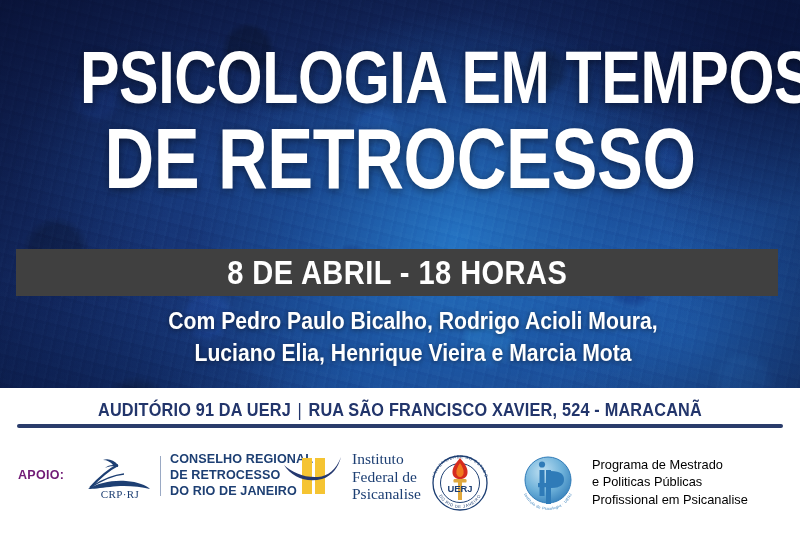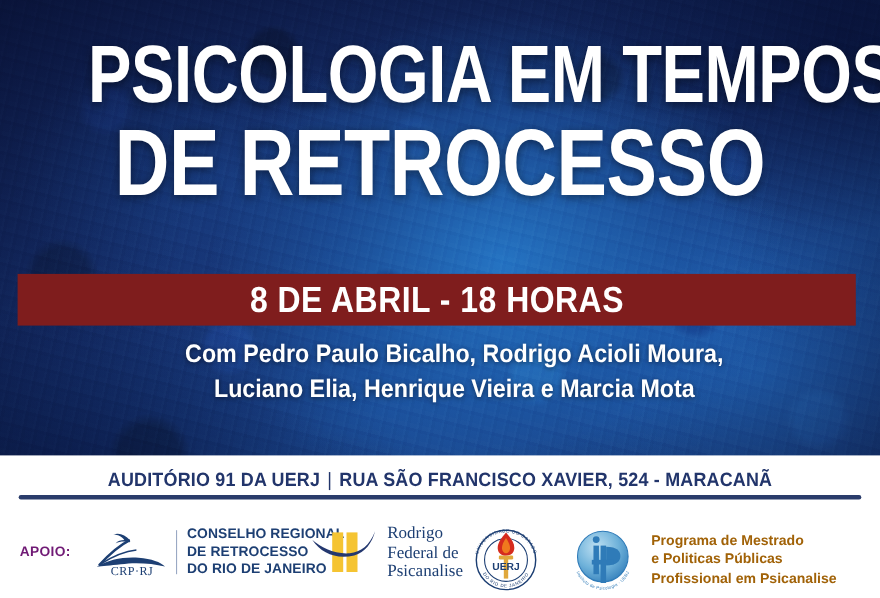--- a/index.html
+++ b/index.html
@@ -45,54 +45,54 @@
     opacity:.42;mix-blend-mode:soft-light;
     background-image:
       repeating-linear-gradient(102deg, rgba(255,255,255,.10) 0 2px, rgba(0,0,0,.10) 2px 5px, rgba(255,255,255,0) 5px 11px),
       repeating-linear-gradient(14deg, rgba(0,0,0,.12) 0 3px, rgba(255,255,255,.07) 3px 7px, rgba(0,0,0,0) 7px 14px);
   }
   .bg-vign{
     background:radial-gradient(ellipse 78% 72% at 52% 46%, rgba(0,0,0,0) 40%, rgba(4,10,38,.62) 100%);
   }
 
   
-  .title{position:absolute;left:0;right:0;top:34px;text-align:center;}
+  .title{position:absolute;left:0;right:0;top:44px;text-align:center;}
   .title-line{
     color:#fff;font-weight:700;line-height:.93;
     font-family:"Liberation Sans Narrow","Liberation Sans", sans-serif;
     letter-spacing:-0.5px;
     transform:scaleX(.80);transform-origin:center center;
     text-shadow:0 2px 10px rgba(0,0,0,.45);
     white-space:nowrap;
   }
   .title-line.l1{font-size:74px;}
   .title-line.l2{font-size:86px;margin-top:6px;}
 
   
   .date-banner{
     position:absolute;left:16px;top:249px;width:762px;height:47px;
-    background:#7f1d1d;display:flex;align-items:center;justify-content:center;
+    background:#404040;display:flex;align-items:center;justify-content:center;
   }
   .date-text{
     color:#fff;font-weight:700;font-size:33px;white-space:nowrap;
     font-family:"Liberation Sans Narrow","Liberation Sans", sans-serif;
     transform:scaleX(.88);transform-origin:center;letter-spacing:.5px;
   }
 
   
   .speakers{position:absolute;left:0;right:0;top:306px;text-align:center;padding-left:26px;}
   .speaker-line{
     color:#fff;font-weight:700;font-size:23px;line-height:1.38;
     font-family:"Liberation Sans Narrow","Liberation Sans", sans-serif;
     transform:scaleX(.92);transform-origin:center;
     text-shadow:0 1px 5px rgba(0,0,0,.5);white-space:nowrap;
   }
 
   
-  .footer{position:absolute;left:0;right:0;bottom:0;height:130px;background:#fff;padding-left:40px;}
+  .footer{position:absolute;left:0;right:0;bottom:0;height:156px;background:#fff;padding-left:40px;}
   .venue{
     position:absolute;left:0;right:0;top:12px;text-align:center;
     color:#22356b;font-weight:700;font-size:17.5px;white-space:nowrap;
     font-family:"Liberation Sans Narrow","Liberation Sans", sans-serif;
     transform:scaleX(.93);transform-origin:center;letter-spacing:.2px;
   }
   .venue .sep{display:inline-block;padding:0 7px;font-weight:400;}
   .rule{position:absolute;left:17px;top:36px;width:766px;height:4px;
         background:#2a3c६b;background:#2a3c6b;border-radius:2px;}
 
@@ -122,21 +122,21 @@
   .cfp-text{font-family:"Liberation Serif", serif;color:#1d3f73;font-size:15.5px;line-height:1.14;}
 
   
   .uerj{left:424px;top:10px;}
   .uerj-seal{width:72px;height:68px;}
 
   
   .ip{left:516px;top:12px;}
   .ip-mark{width:70px;height:64px;margin-right:6px;}
   .ip-text{font-family:"Liberation Sans Narrow","Liberation Sans", sans-serif;
-    color:#a16207;font-weight:700;font-size:12.8px;line-height:1.35;}
+    color:#000000;font-weight:400;font-size:12.8px;line-height:1.35;}
 </style>
 </head>
 <body>
 
 <div class="poster">
 
   <div class="bg">
     <div class="bg-layer bg-glow"></div>
     <div class="bg-layer bg-mottle"></div>
     <div class="bg-layer bg-streak"></div>
@@ -189,21 +189,21 @@
 
       <div class="logo cfp">
         <div class="cfp-mark">
           <svg width="62" height="50" viewBox="0 0 62 50">
             <rect x="20" y="7" width="10" height="36" fill="#f5c432"></rect>
             <rect x="33" y="7" width="10" height="36" fill="#f5c432"></rect>
             <path d="M2 14 C10 26 24 32 40 28 C50 25 56 17 59 6 C54 19 46 25 36 26 C22 27 10 21 2 14 Z" fill="#24386f"></path>
           </svg>
         </div>
         <div class="cfp-text">
-          <div>Rodrigo</div>
+          <div>Instituto</div>
           <div>Federal de</div>
           <div>Psicanalise</div>
         </div>
       </div>
 
       <div class="logo uerj">
         <div class="uerj-seal">
           <svg width="72" height="68" viewBox="0 0 72 68">
             <defs>
               <path id="ringTop" d="M10 36 A26 26 0 0 1 62 36"></path>

